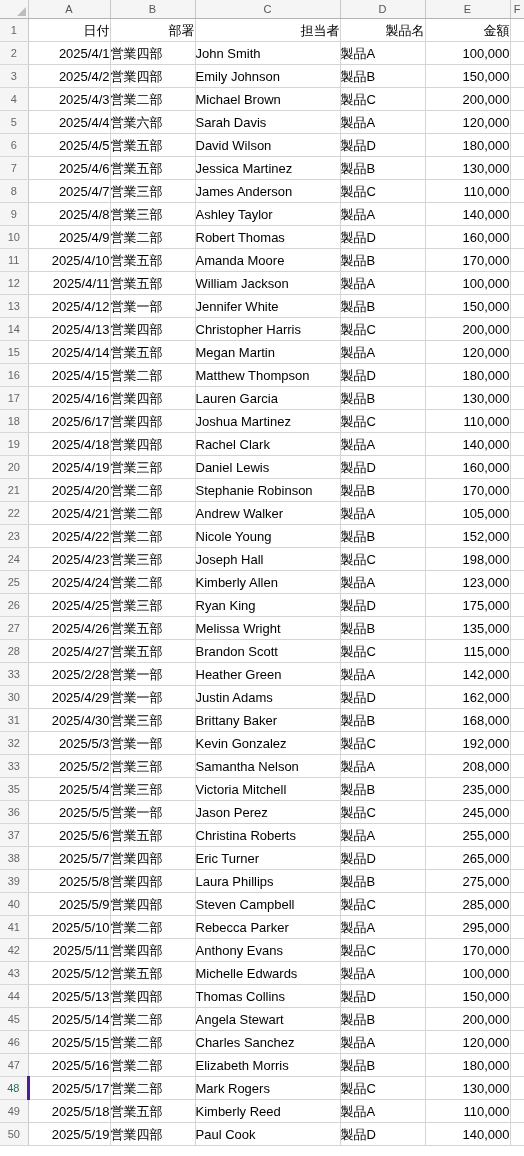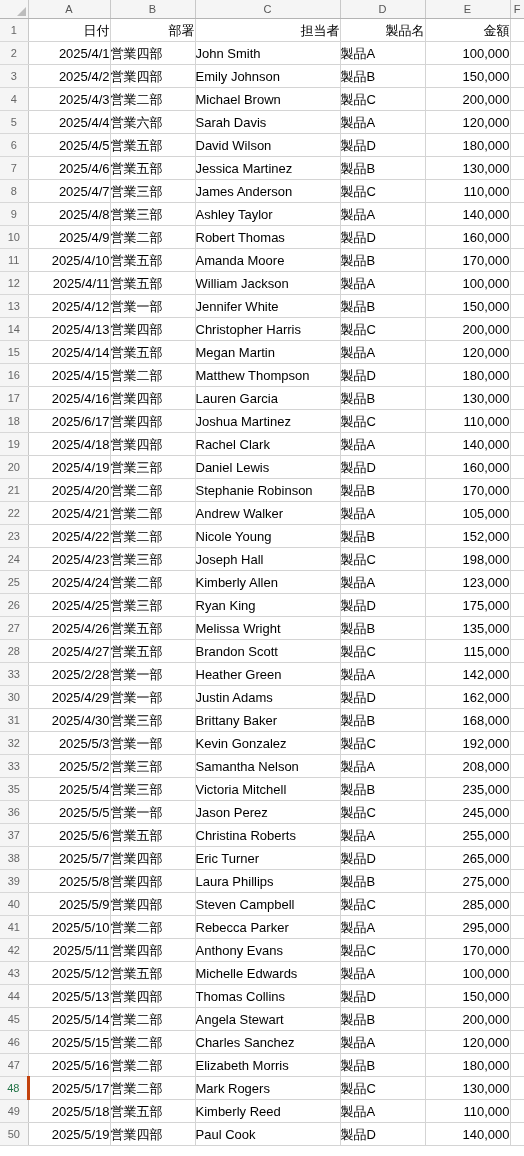--- a/index.html
+++ b/index.html
@@ -77,21 +77,21 @@
     border-right: 1px solid #c8c8c8;
     border-bottom: 1px solid #d8d8d8;
     color: #666666;
     font-size: 11px;
     text-align: center;
     vertical-align: middle;
     line-height: 22px;
   }
   .rowhdr.active {
     color: #217346;
-    border-right: 3px solid #c2410c;
+    border-right: 3px solid #4c1d95;
     background: #f5f5f5;
   }
 
   
   .cell {
     border-right: 1px solid #d4d4d4;
     border-bottom: 1px solid #d4d4d4;
     background: #ffffff;
     font-size: 13px;
     color: #000000;

